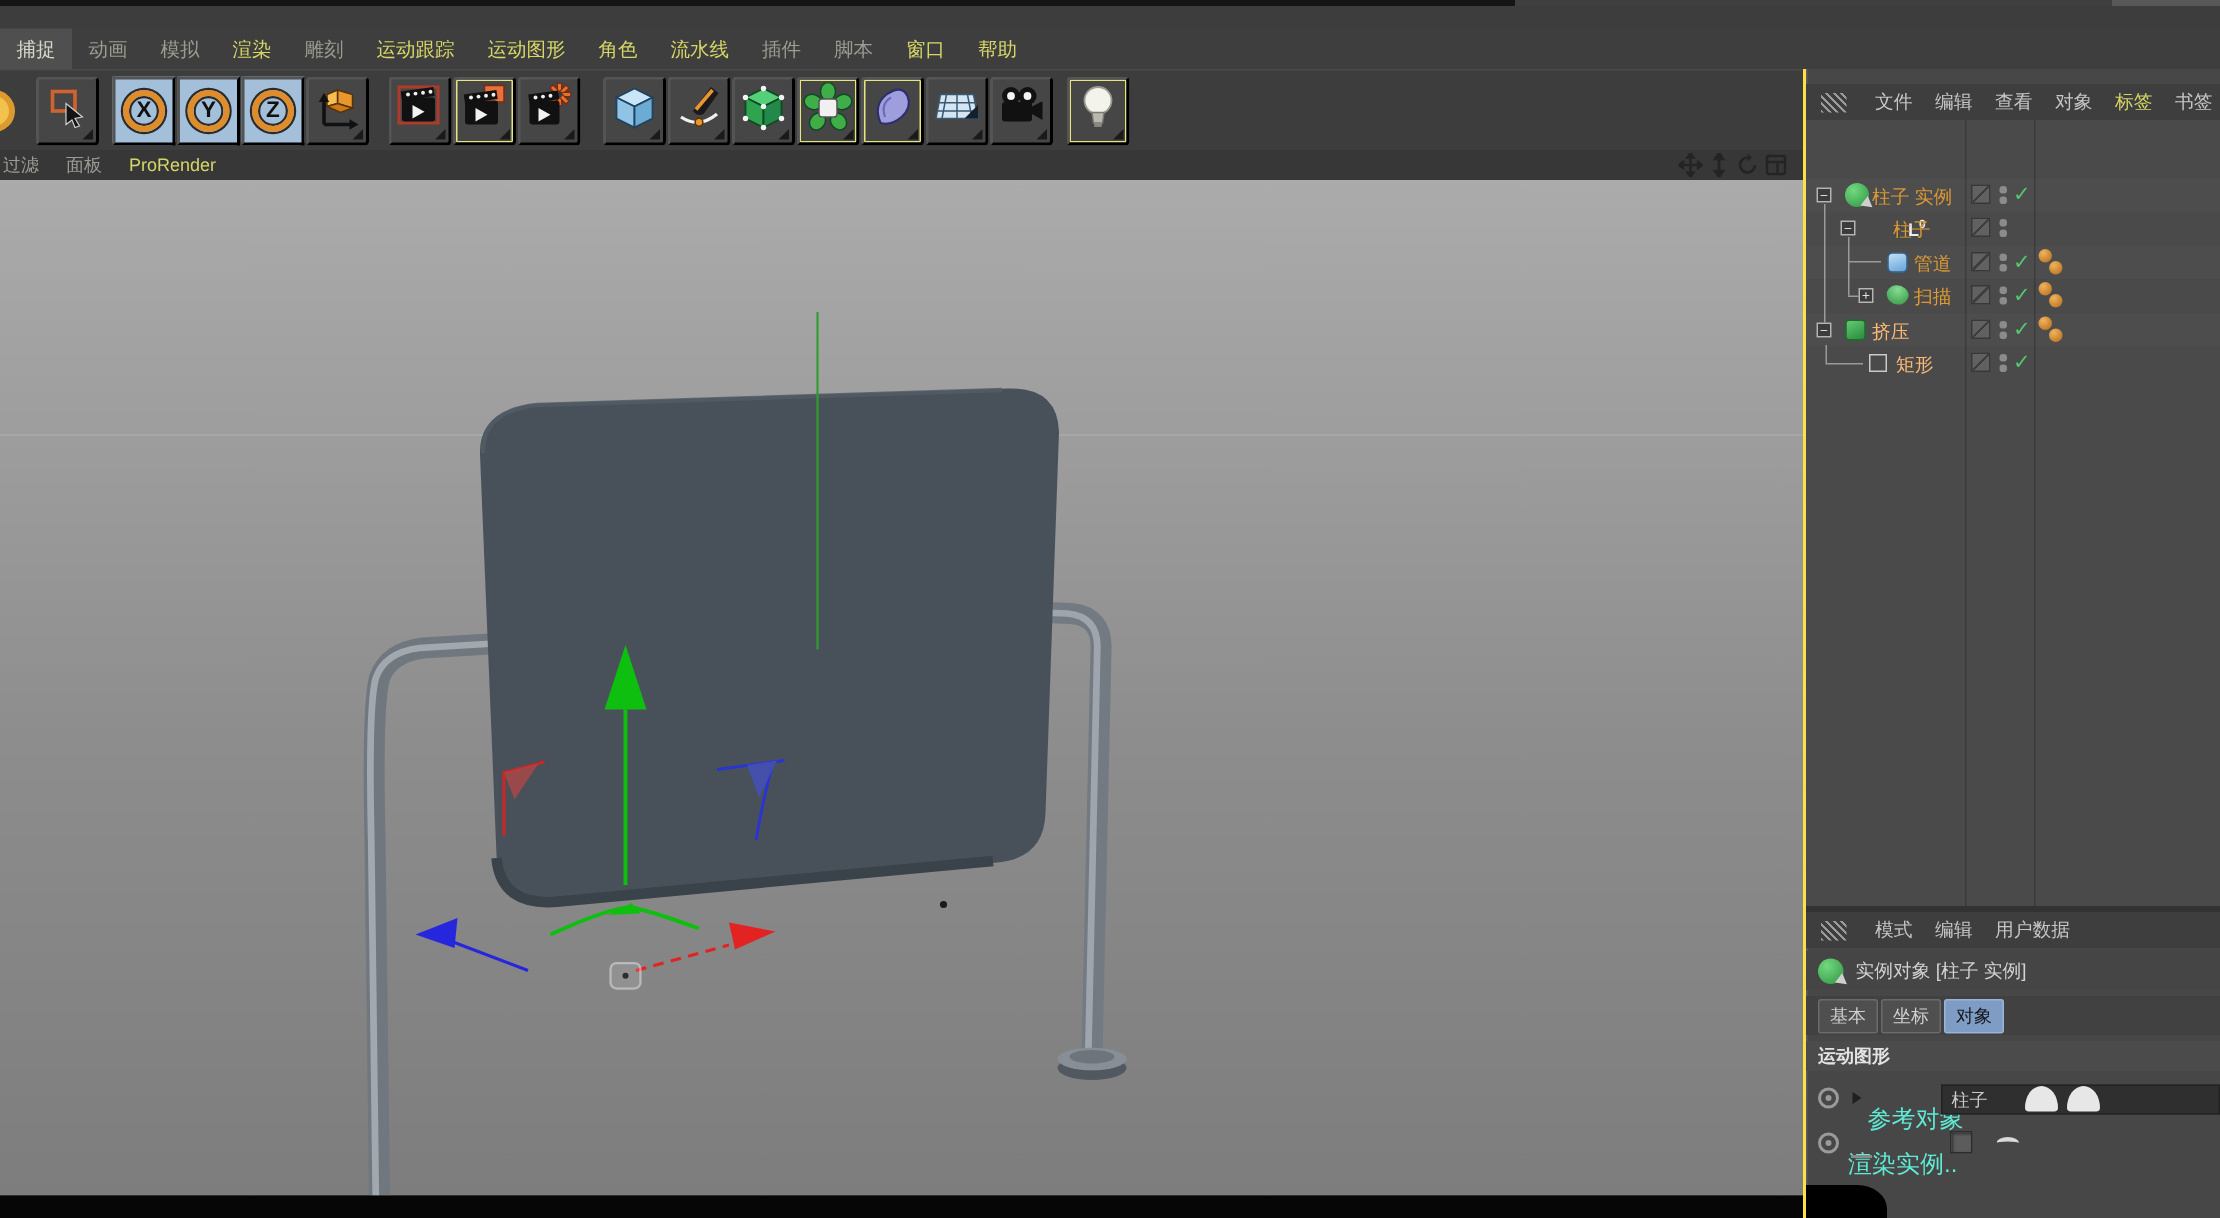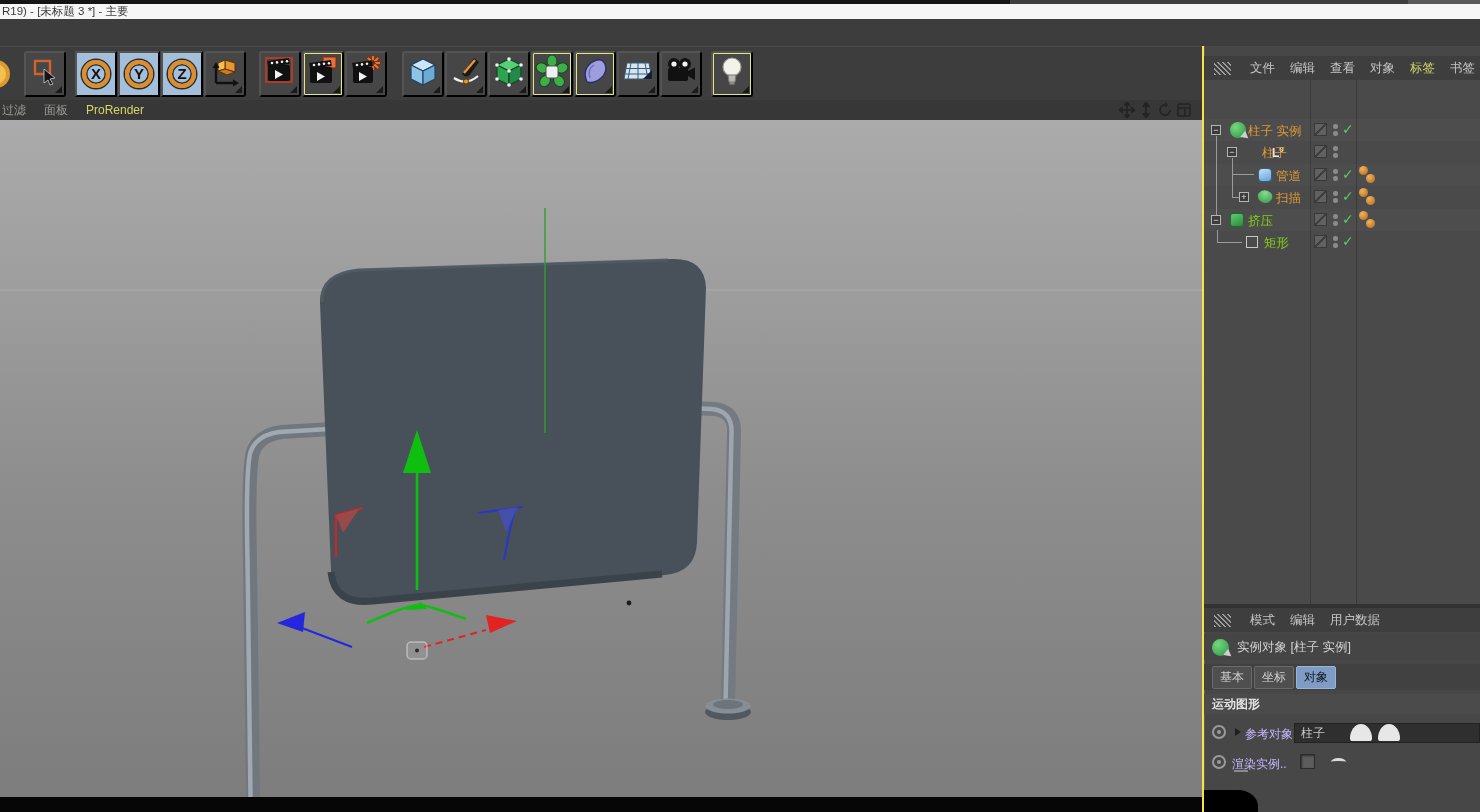--- a/index.html
+++ b/index.html
@@ -60,21 +60,21 @@
     display:flex; align-items:center; gap:15px; font-size:12.5px; color:#c6c6c6; padding-left:10px; }
   .pmenu .gridicon { margin-right:4px; }
   .pm-yel { color:#d6d668; }
 
   .om-tree { position:absolute; left:0; top:34px; width:278px; height:524px; background:#4a4a4a; overflow:hidden; }
   .colsep { position:absolute; top:0; width:1px; height:524px; background:#3a3a3a; }
   .treeline { position:absolute; background:#9a9a9a; }
   .orow { position:absolute; left:0; width:278px; height:22px; }
   .orow:nth-child(odd) { background:rgba(255,255,255,0.02); }
   .oname { position:absolute; top:4px; font-size:12.5px; white-space:nowrap; }
-  .oname-orange { color:#dd9933; } .oname-white { color:#84cc16; }
+  .oname-orange { color:#dd9933; } .oname-white { color:#fdba74; }
   .exp { position:absolute; top:6px; width:10px; height:10px; background:#3c3c3c;
     border:1px solid #b5b5b5; color:#e2e2e2; font-size:9px; line-height:8px; text-align:center; }
   .oicon { position:absolute; top:3px; width:16px; height:16px; }
   .ic-instance { border-radius:50%; background:radial-gradient(circle at 35% 30%,#72d980,#2f9340); }
   .ic-instance::after { content:""; position:absolute; right:-3px; bottom:-2px; width:0; height:0;
     border-top:4px solid transparent; border-bottom:4px solid transparent; border-left:7px solid #cfcfcf;
     transform:rotate(38deg); }
   .ic-null { color:#ececec; font-size:12px; font-weight:bold; top:4px; }
   .ic-null sup { font-size:8px; }
   .ic-tube { width:14px; height:14px; border-radius:4px; border:1px solid #35608d;
@@ -107,43 +107,55 @@
   .tab.active { background:#7e9cc4; color:#12161c; border-color:#9ab4d6; }
   .am-section { position:absolute; left:0; top:648px; width:278px; height:20px; background:#4b4b4b;
     color:#e3e3e3; font-size:12px; font-weight:bold; line-height:20px; padding-left:8px; }
   .am-row { position:absolute; left:0; width:278px; height:26px; }
   .radio { position:absolute; left:8px; top:5px; width:14px; height:14px; border-radius:50%;
     border:2px solid #9a9a9a; }
   .radio::after { content:""; position:absolute; left:3px; top:3px; width:4px; height:4px; border-radius:50%;
     background:#9a9a9a; }
   .tri-right { position:absolute; left:31px; top:8px; width:0; height:0;
     border-top:4px solid transparent; border-bottom:4px solid transparent; border-left:6px solid #1f1f1f; }
-  .am-label { position:absolute; font-size:12px; color:#c4b5fd; top:6px; white-space:nowrap; }
+  .am-label { position:absolute; font-size:16px; color:#5eead4; top:16px; white-space:nowrap; }
   .am-field { position:absolute; left:90px; top:3px; width:186px; height:20px; background:#2f2f2f;
     border:1px solid #222; color:#c9c9c9; font-size:12px; line-height:18px; padding-left:6px; }
   .blob { position:absolute; top:4px; width:22px; height:17px; background:#e7e7e7;
     border-radius:50% 50% 12% 12% / 85% 85% 15% 15%; }
   .checkbox { position:absolute; left:96px; top:4px; width:15px; height:15px; background:#5c5c5c;
     border:1px solid #2c2c2c; box-shadow:inset 1px 1px 2px rgba(0,0,0,.5); }
   .crescent { position:absolute; left:127px; top:8px; width:15px; height:8px;
     border-top:3px solid #dadada; border-radius:50%; }
   .minidash { position:absolute; left:30px; top:724px; width:14px; height:2px; background:#8a8a8a; }
   .wedge { position:absolute; left:0; top:744px; width:54px; height:22px; background:#000;
     border-top-right-radius:20px 16px; }
 </style>
 </head>
 <body>
 
 <div id="app">
 
   <div class="strip-top"></div>
-  <div class="titlebar">
-    <span>R19) - [未标题 3 *] - 主要</span>
+
+  <div class="menubar">
+    <span class="m-hover">捕捉</span>
+    <span class="m-dim">动画</span>
+    <span class="m-dim">模拟</span>
+    <span class="m-yel">渲染</span>
+    <span class="m-dim">雕刻</span>
+    <span class="m-yel">运动跟踪</span>
+    <span class="m-yel">运动图形</span>
+    <span class="m-yel">角色</span>
+    <span class="m-yel">流水线</span>
+    <span class="m-dim">插件</span>
+    <span class="m-dim">脚本</span>
+    <span class="m-yel">窗口</span>
+    <span class="m-yel">帮助</span>
   </div>
-
 
   <div class="toolbar">
     <div class="partial-circle">
         <i></i>
       </div>
     <div class="tgap8"></div>
     <button class="tbtn">
       <span>
         <svg width="30" height="30" viewBox="0 0 30 30">
           <rect x="5" y="4" width="15" height="13" fill="none" stroke="#d2622e" stroke-width="2.4"></rect>

